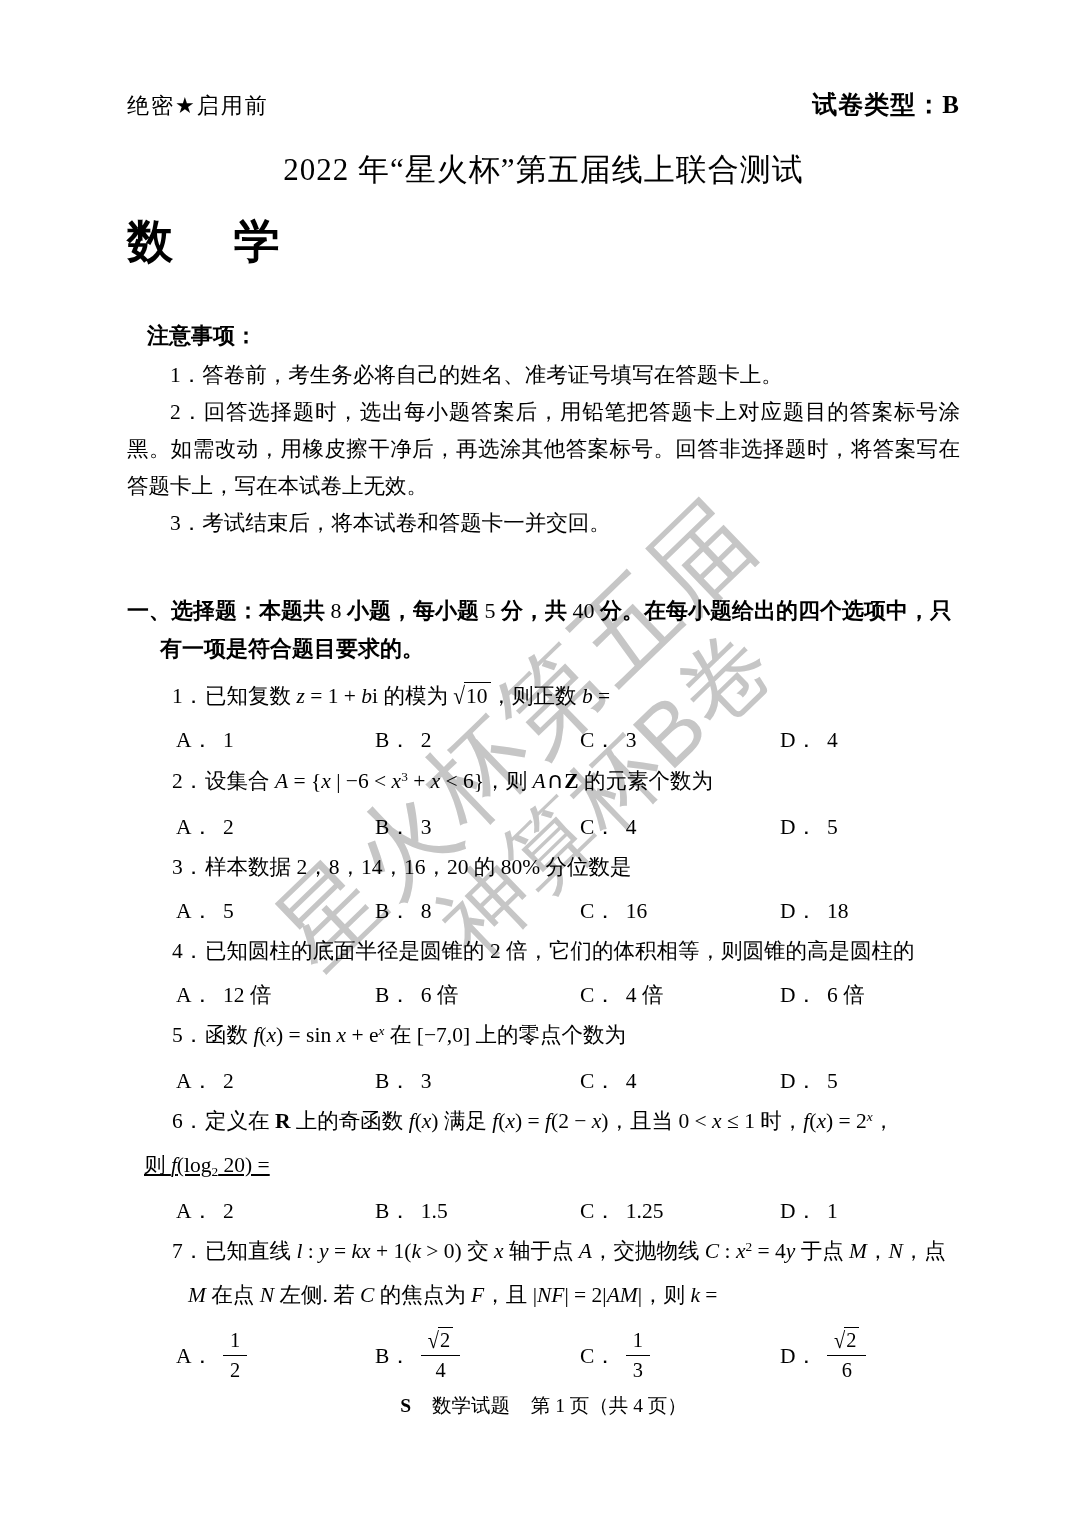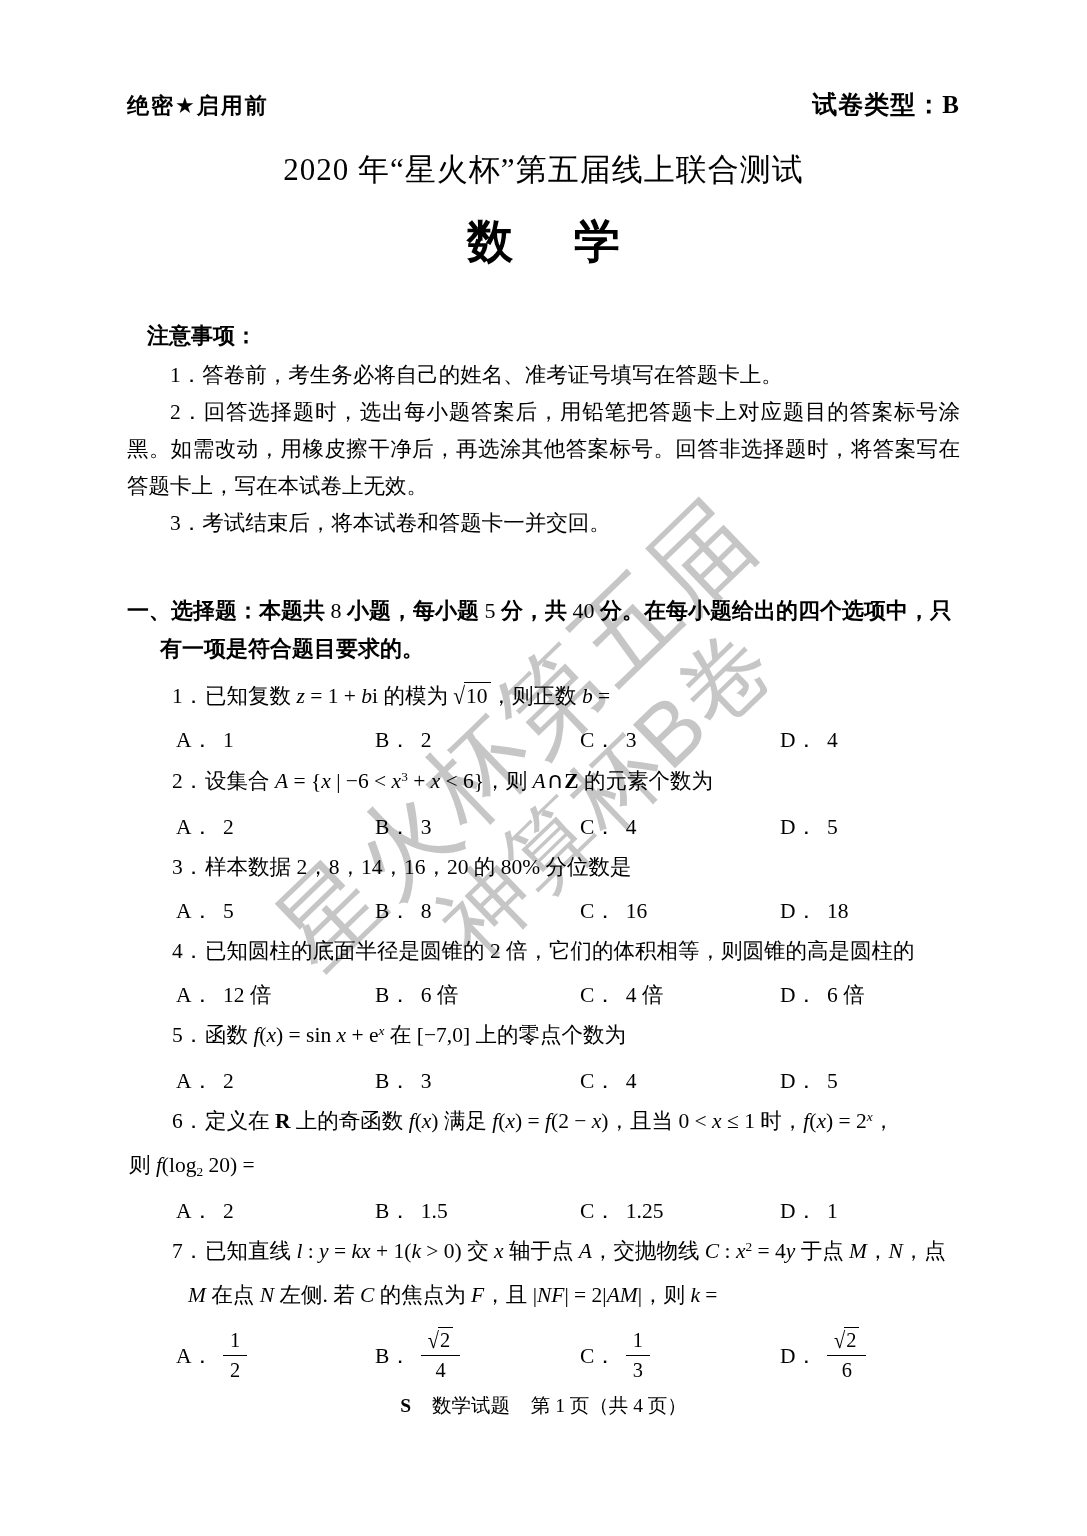--- a/index.html
+++ b/index.html
@@ -6,25 +6,25 @@
   .page{position:relative;width:1087px;height:1536px;background:#fff;overflow:hidden;
         color:#000;font-family:"Liberation Serif","DejaVu Serif",serif;}
   
   .wm{position:absolute;z-index:0;color:#c6c6c6;white-space:nowrap;
       font-family:"Liberation Sans","DejaVu Sans",sans-serif;}
   .wm1{left:208px;top:668px;font-size:100px;letter-spacing:3px;transform:rotate(-44deg);}
   .wm2{left:396px;top:734px;font-size:88px;letter-spacing:2px;transform:rotate(-44deg);}
   .content{position:absolute;inset:0;padding:88px 127px 0 127px;z-index:1;}
   
   .hdr{display:flex;justify-content:space-between;align-items:baseline;}
-  .seclabel{font-family:"Liberation Sans","DejaVu Sans",sans-serif;font-weight:700;
+  .seclabel{font-family:"Liberation Sans","DejaVu Sans",sans-serif;font-weight:400;
             font-size:22px;letter-spacing:2px;}
   .ptype{font-weight:700;font-size:25px;letter-spacing:1px;}
   .title{margin-top:28px;text-align:center;font-size:31px;letter-spacing:1px;}
-  .subject{margin-top:20px;text-align:center;font-size:46px;font-weight:700;word-spacing:48px;
+  .subject{margin-top:20px;text-align:left;font-size:46px;font-weight:700;word-spacing:48px;
            font-family:"Liberation Sans","DejaVu Sans",sans-serif;}
   
   .notes-h{margin-top:48px;font-size:22px;font-weight:700;
            font-family:"Liberation Sans","DejaVu Sans",sans-serif;margin-left:20px;}
   .note{font-size:21.5px;line-height:37px;text-indent:2em;text-align:justify;margin:0;}
   .notes-body{margin-top:6px;}
   
   .sect{margin-top:50px;font-weight:700;font-size:22px;line-height:38px;white-space:nowrap;
         font-family:"Liberation Sans","DejaVu Sans",sans-serif;}
   .sect .rnum{font-weight:400;font-family:"Liberation Serif","DejaVu Serif",serif;}
@@ -68,21 +68,21 @@
   <div class="wm wm1">星火杯第五届</div>
   <div class="wm wm2">神算杯B卷</div>
 
   <div class="content">
 
     <div class="hdr">
       <span class="seclabel">绝密★启用前</span>
       <span class="ptype">试卷类型：B</span>
     </div>
 
-    <div class="title">2020 年“星火杯”第五届线上联合测试</div>
+    <div class="title">2022 年“星火杯”第五届线上联合测试</div>
     <div class="subject">数 学</div>
 
     <div class="notes-h">注意事项：</div>
     <div class="notes-body">
       <p class="note">1．答卷前，考生务必将自己的姓名、准考证号填写在答题卡上。</p>
       <p class="note">2．回答选择题时，选出每小题答案后，用铅笔把答题卡上对应题目的答案标号涂黑。如需改动，用橡皮擦干净后，再选涂其他答案标号。回答非选择题时，将答案写在答题卡上，写在本试卷上无效。</p>
       <p class="note">3．考试结束后，将本试卷和答题卡一并交回。</p>
     </div>
 
     <div class="sect">
@@ -131,21 +131,21 @@
           <div class="qline"><span class="qno">5．</span><span class="stem"><span class="m">函数 </span><span class="it">f</span><span class="m">(</span><span class="it">x</span><span class="m">) = sin </span><span class="it">x</span><span class="m"> + e</span><span class="supit">x</span><span class="m"> 在 [−7,0] 上的零点个数为</span></span></div>
           <div class="optrow">
             <span class="opt"><span class="olabel">A．</span><span class="ocontent"><span class="m">2</span></span></span>
             <span class="opt"><span class="olabel">B．</span><span class="ocontent"><span class="m">3</span></span></span>
             <span class="opt"><span class="olabel">C．</span><span class="ocontent"><span class="m">4</span></span></span>
             <span class="opt"><span class="olabel">D．</span><span class="ocontent"><span class="m">5</span></span></span>
           </div>
         </div>
         <div class="question">
           <div class="qline"><span class="qno">6．</span><span class="stem"><span class="m">定义在 </span><span class="bfrm">R</span><span class="m"> 上的奇函数 </span><span class="it">f</span><span class="m">(</span><span class="it">x</span><span class="m">)</span><span class="m"> 满足 </span><span class="it">f</span><span class="m">(</span><span class="it">x</span><span class="m">) = </span><span class="it">f</span><span class="m">(2 − </span><span class="it">x</span><span class="m">)</span><span class="m">，且当 </span><span class="m">0 &lt; </span><span class="it">x</span><span class="m"> ≤ 1</span><span class="m"> 时，</span><span class="it">f</span><span class="m">(</span><span class="it">x</span><span class="m">) = 2</span><span class="supit">x</span><span class="m">，</span></span></div>
-          <div class="qline" style="margin-left: 2px;"><span class="m">则 </span><span class="it">f</span><span class="m">(log</span><span class="subm">2</span><span class="m"> 20) =</span></div>
+          <div class="qline" style="margin-left: 17px; text-decoration: underline;"><span class="m">则 </span><span class="it">f</span><span class="m">(log</span><span class="subm">2</span><span class="m"> 20) =</span></div>
           <div class="optrow">
             <span class="opt"><span class="olabel">A．</span><span class="ocontent"><span class="m">2</span></span></span>
             <span class="opt"><span class="olabel">B．</span><span class="ocontent"><span class="m">1.5</span></span></span>
             <span class="opt"><span class="olabel">C．</span><span class="ocontent"><span class="m">1.25</span></span></span>
             <span class="opt"><span class="olabel">D．</span><span class="ocontent"><span class="m">1</span></span></span>
           </div>
         </div>
         <div class="question">
           <div class="qline"><span class="qno">7．</span><span class="stem"><span class="m">已知直线 </span><span class="it">l</span><span class="m"> : </span><span class="it">y</span><span class="m"> = </span><span class="it">kx</span><span class="m"> + 1(</span><span class="it">k</span><span class="m"> &gt; 0)</span><span class="m"> 交 </span><span class="it">x</span><span class="m"> 轴于点 </span><span class="it">A</span><span class="m">，交抛物线 </span><span class="it">C</span><span class="m"> : </span><span class="it">x</span><span class="supm">2</span><span class="m"> = 4</span><span class="it">y</span><span class="m"> 于点 </span><span class="it">M</span><span class="m">，</span><span class="it">N</span><span class="m">，点</span></span></div>
           <div class="qline" style="margin-left: 61px;"><span class="it">M</span><span class="m"> 在点 </span><span class="it">N</span><span class="m"> 左侧. 若 </span><span class="it">C</span><span class="m"> 的焦点为 </span><span class="it">F</span><span class="m">，且 </span><span class="m">|</span><span class="it">NF</span><span class="m">| = 2|</span><span class="it">AM</span><span class="m">|</span><span class="m">，则 </span><span class="it">k</span><span class="m"> =</span></div>

